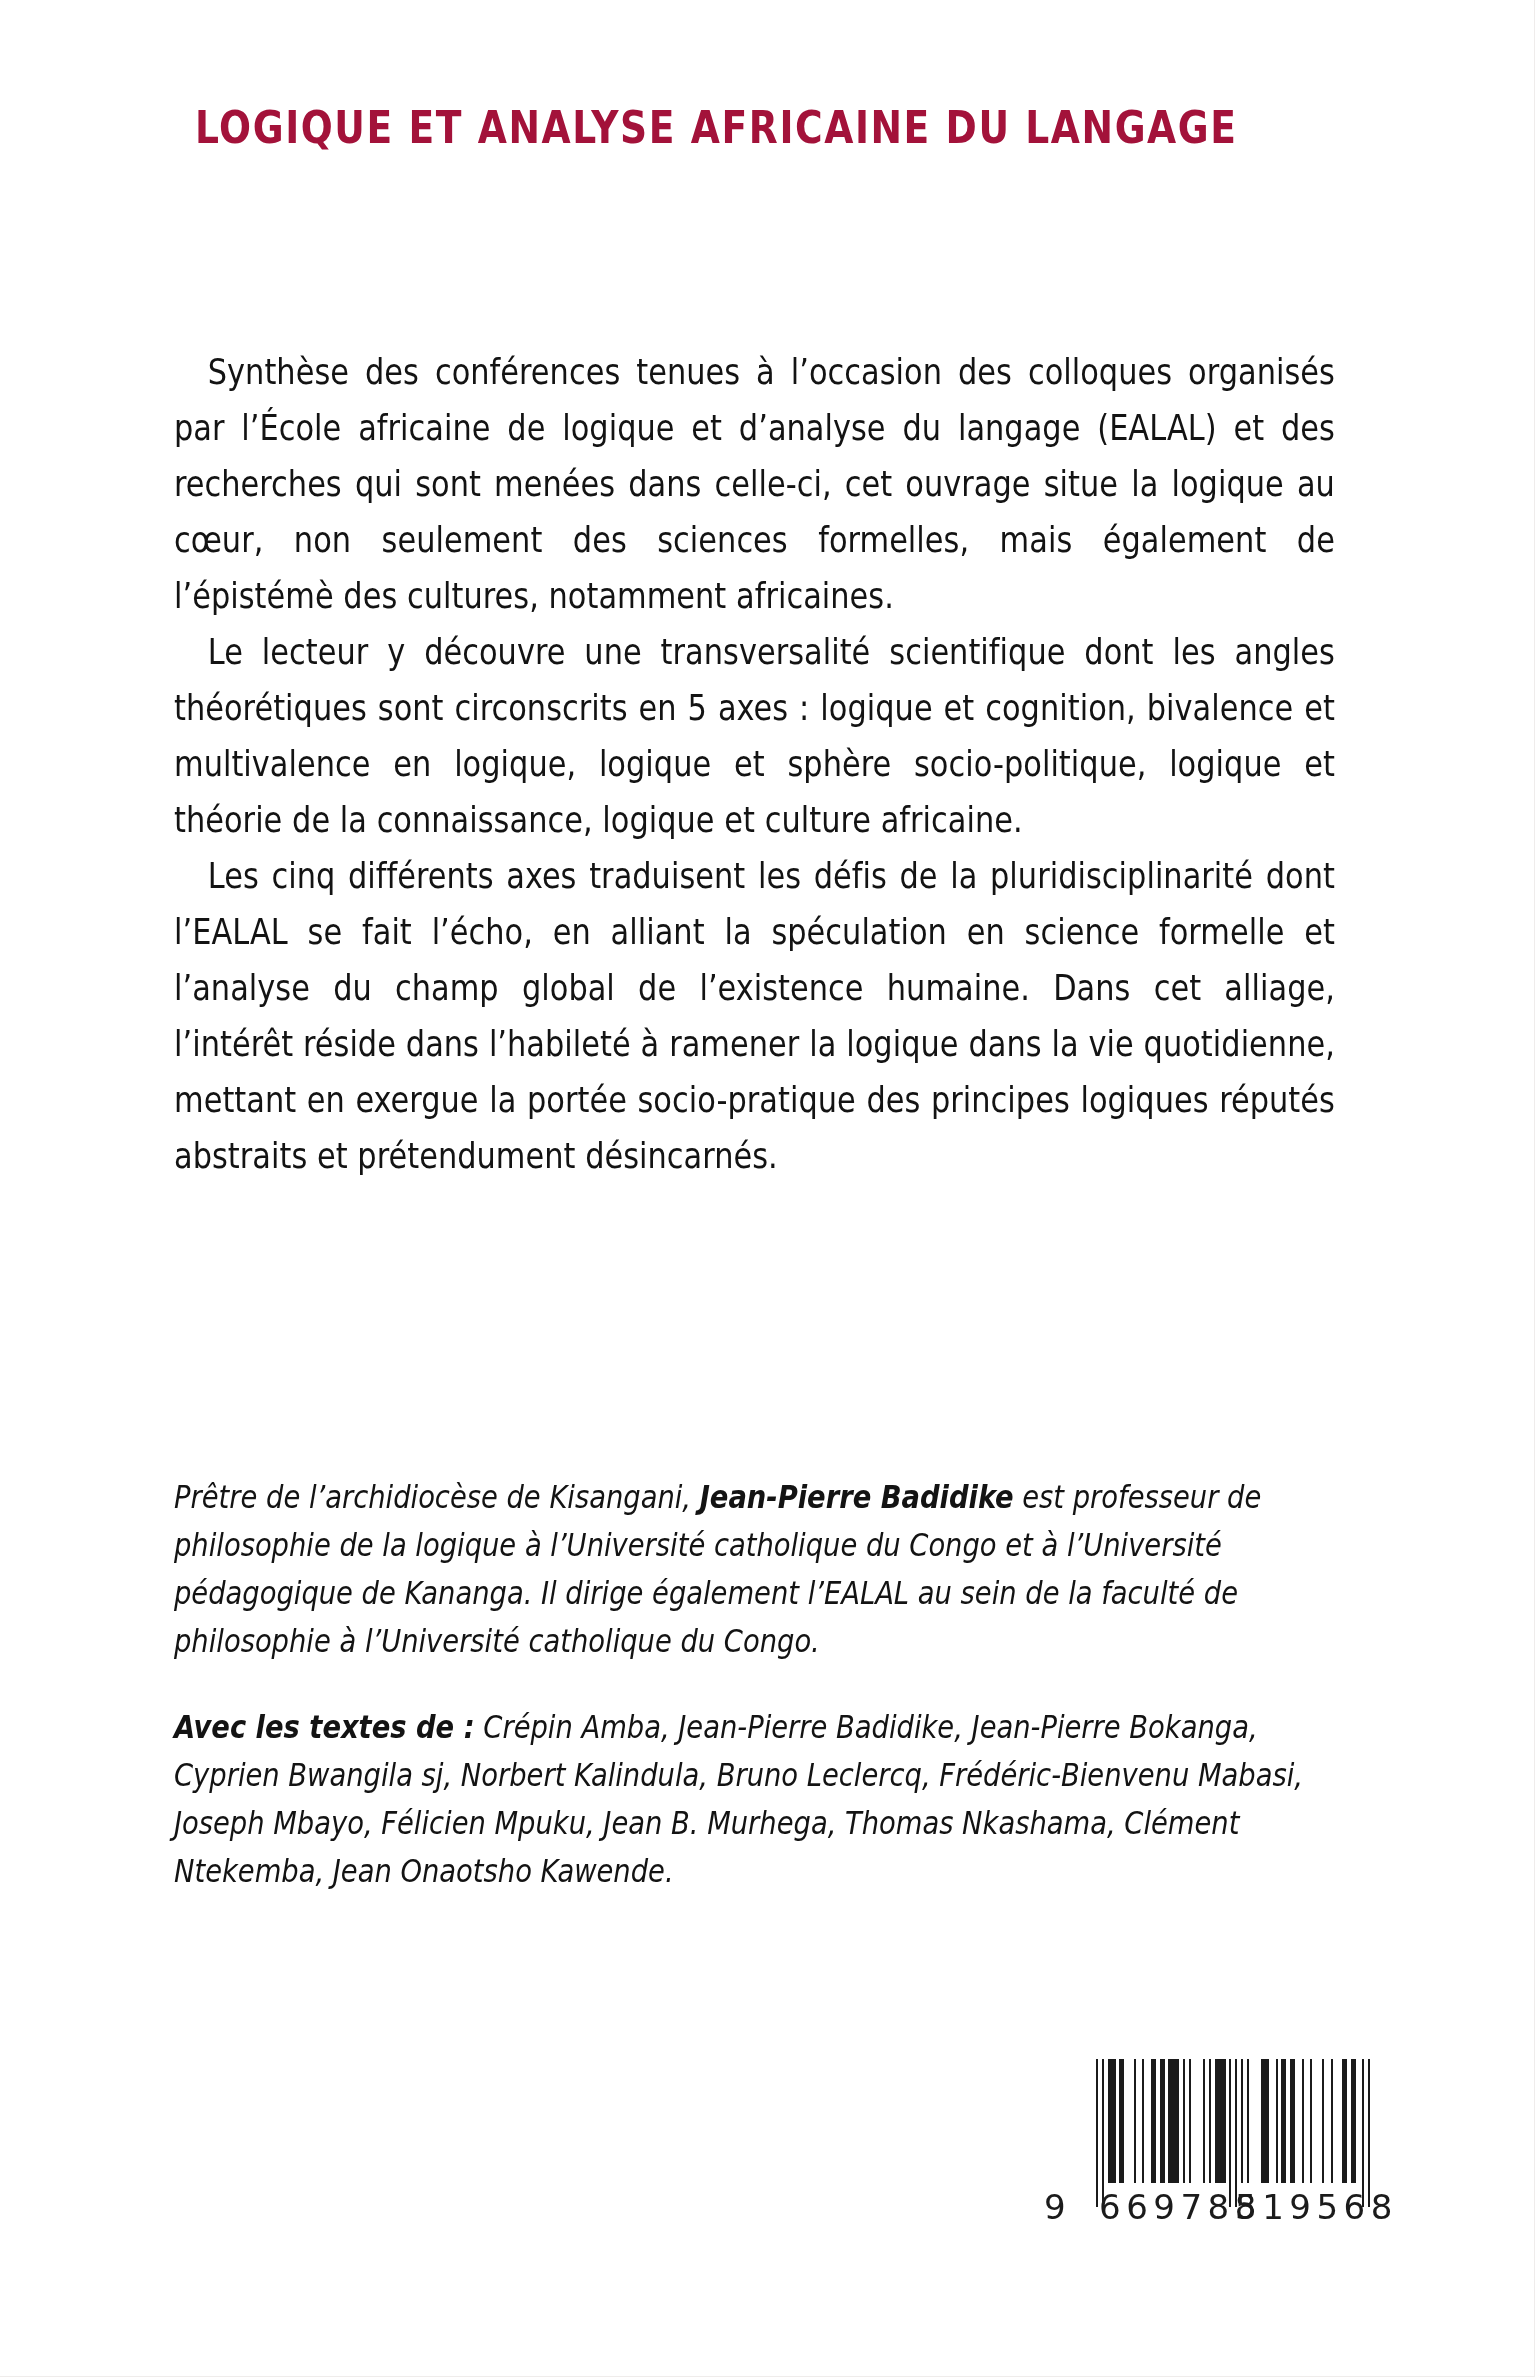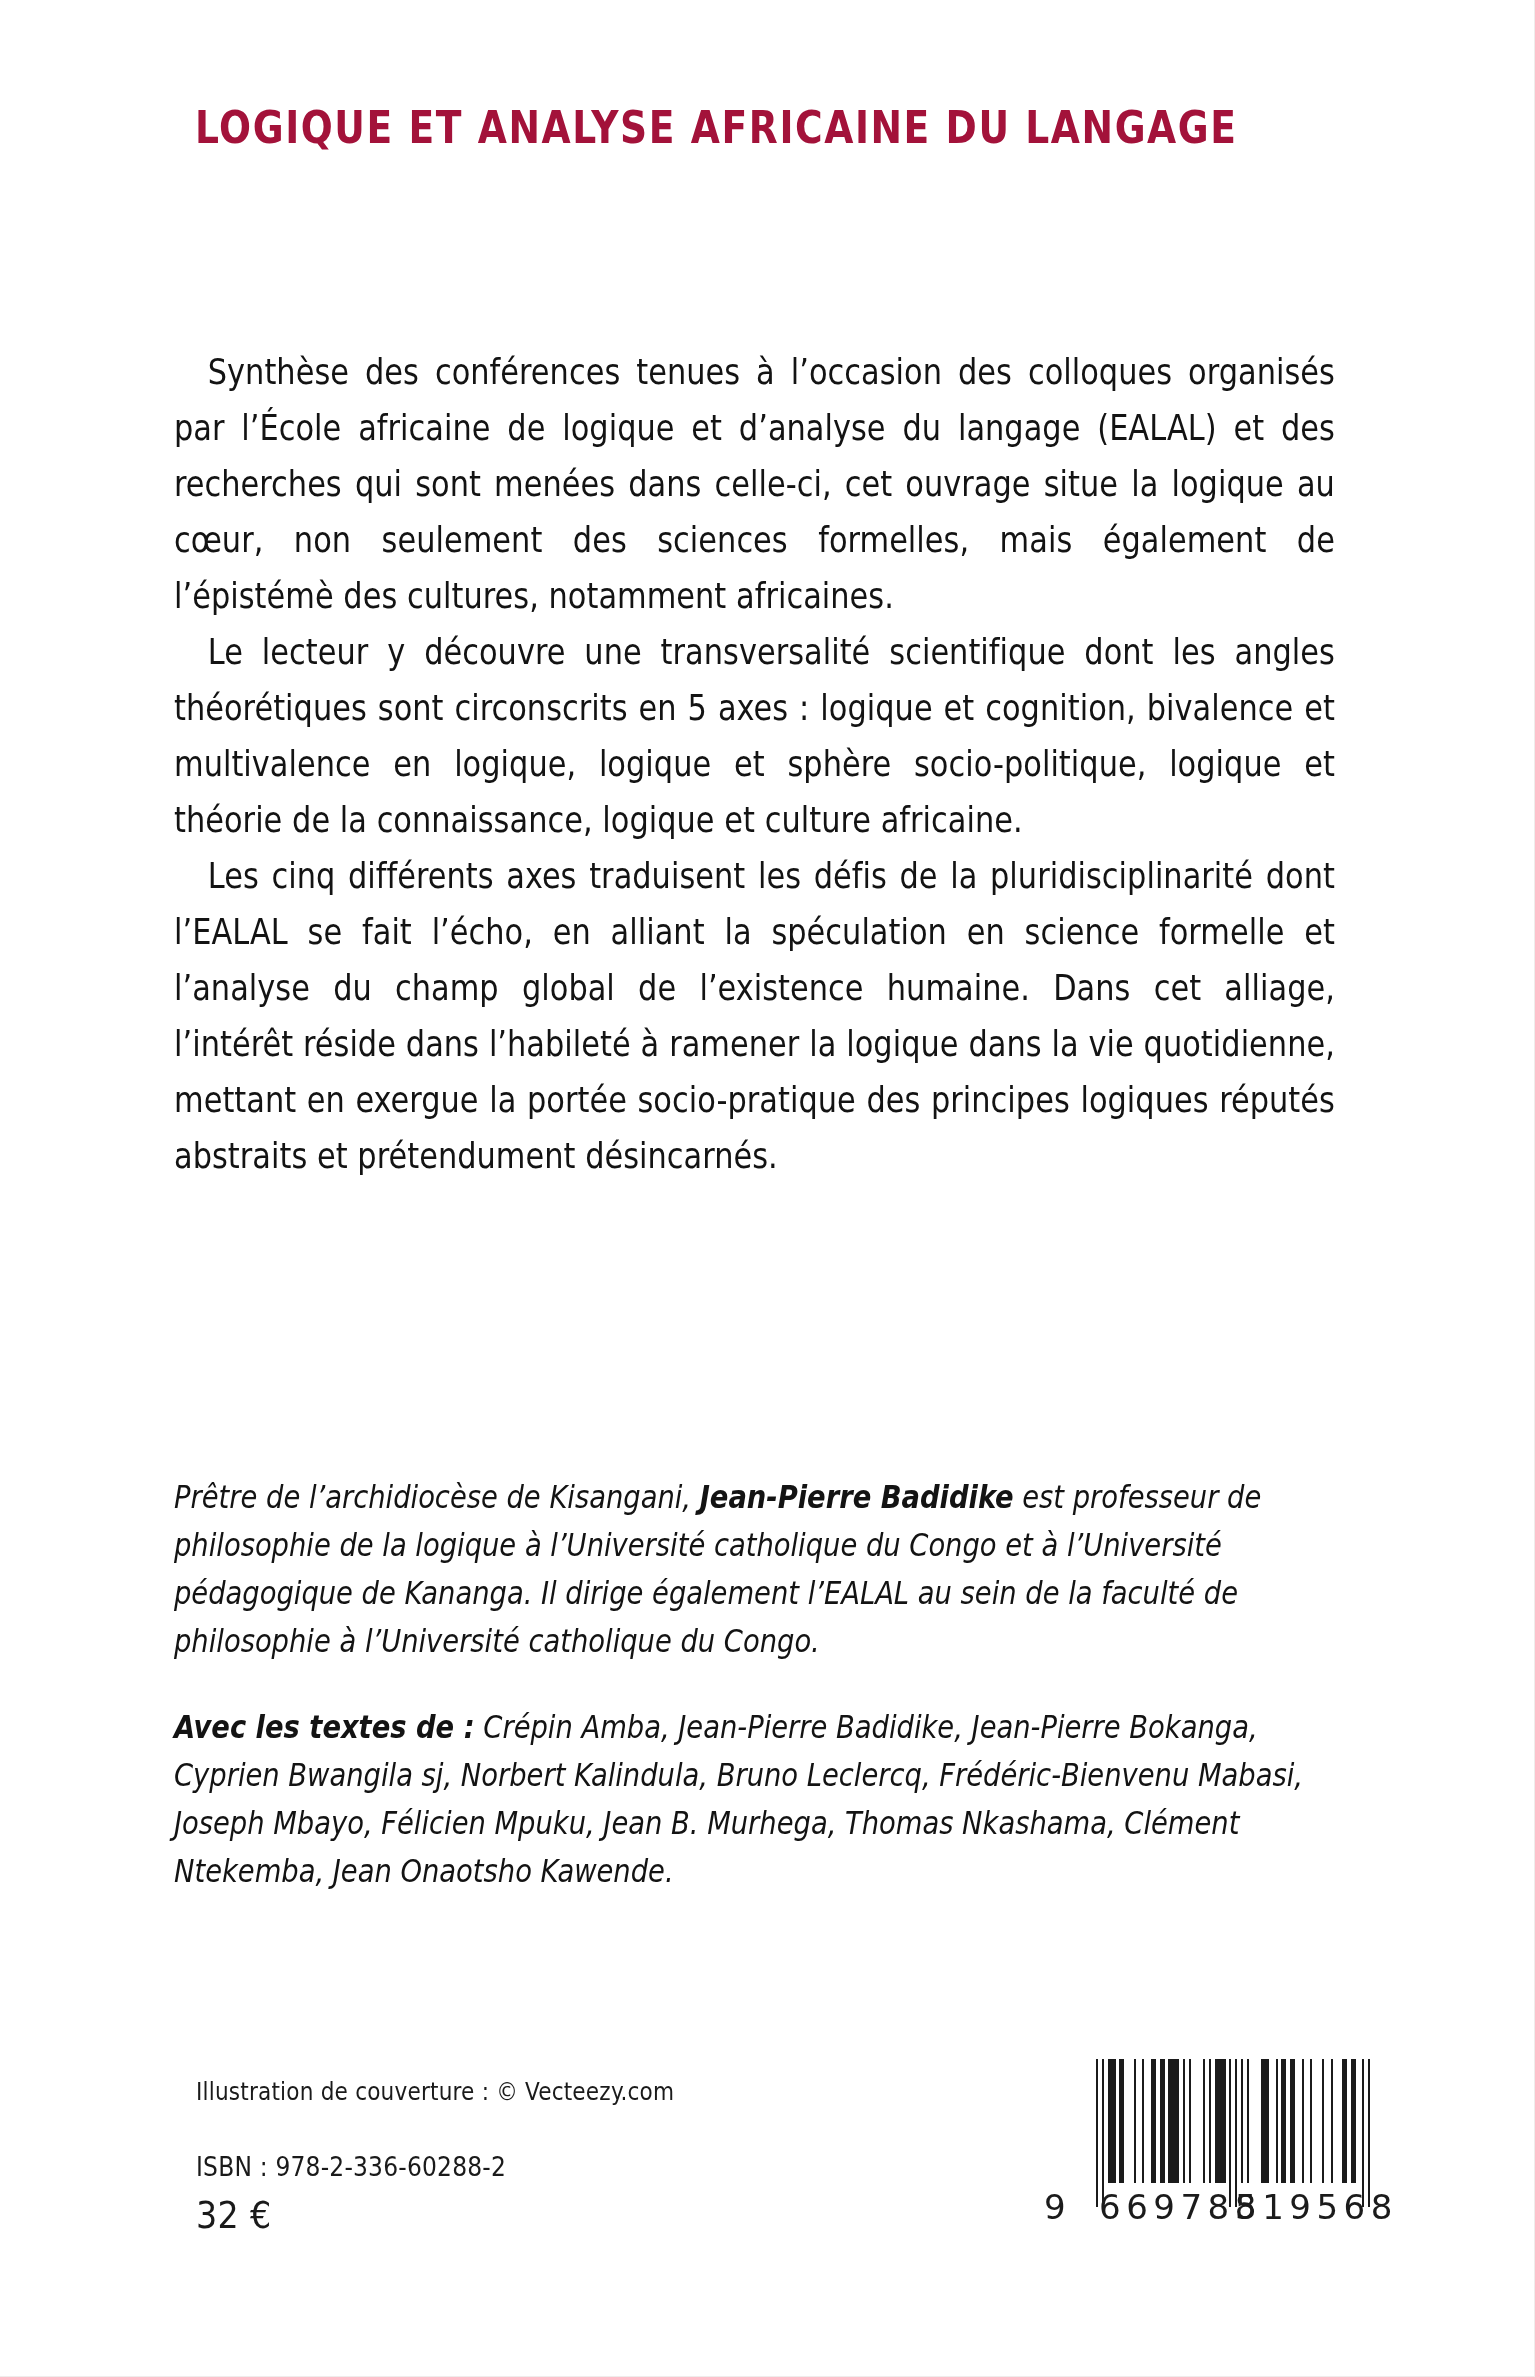--- a/index.html
+++ b/index.html
@@ -162,25 +162,20 @@
   </div>
 
   <div class="bio">
     <p><span>Prêtre de l’archidiocèse de Kisangani, </span><b>Jean-Pierre Badidike</b><span> est professeur de philosophie de la logique à l’Université catholique du Congo et à l’Université pédagogique de Kananga. Il dirige également l’EALAL au sein de la faculté de philosophie à l’Université catholique du Congo.</span></p>
   </div>
 
   <div class="contributors">
     <b>Avec les textes de :</b><span> Crépin Amba, Jean-Pierre Badidike, Jean-Pierre Bokanga, Cyprien Bwangila sj, Norbert Kalindula, Bruno Leclercq, Frédéric-Bienvenu Mabasi, Joseph Mbayo, Félicien Mpuku, Jean B. Murhega, Thomas Nkashama, Clément Ntekemba, Jean Onaotsho Kawende.</span>
   </div>
 
-  <div class="footer-left">
-    <p class="credit">Illustration de couverture : © Vecteezy.com</p>
-    <p class="isbn">ISBN : 978-2-336-60288-2</p>
-    <p class="price">32 €</p>
-  </div>
 
   <div class="barcode-block">
     <div class="bars" id="barcode-bars">
         <div class="bar guard" style="left: 52px; width: 2.3px;"></div>
         <div class="bar guard" style="left: 58px; width: 2.3px;"></div>
         <div class="bar" style="left: 64px; width: 8px;"></div>
         <div class="bar" style="left: 75px; width: 5.2px;"></div>
         <div class="bar" style="left: 90px; width: 2.3px;"></div>
         <div class="bar" style="left: 98px; width: 2.3px;"></div>
         <div class="bar" style="left: 107px; width: 5.2px;"></div>

